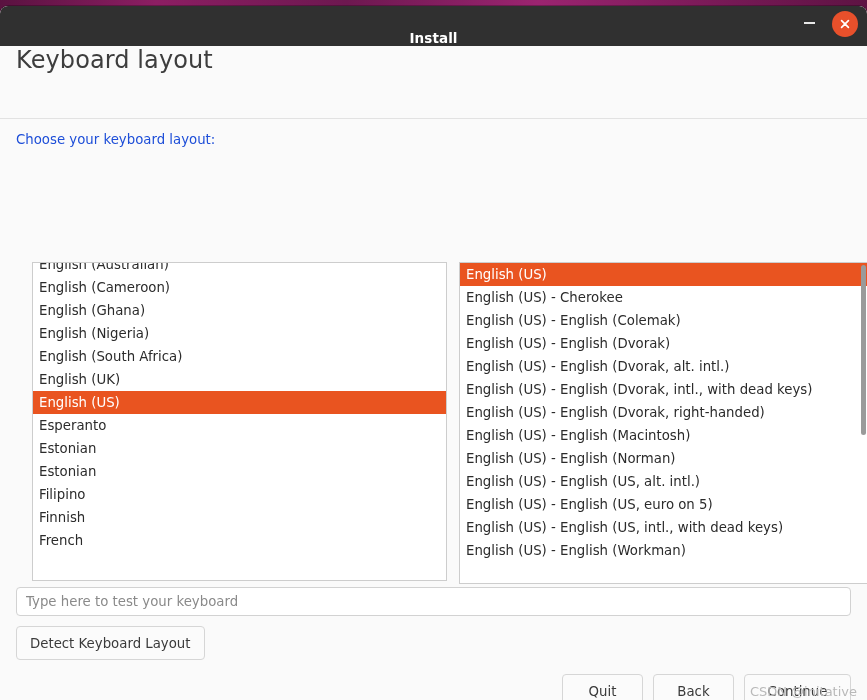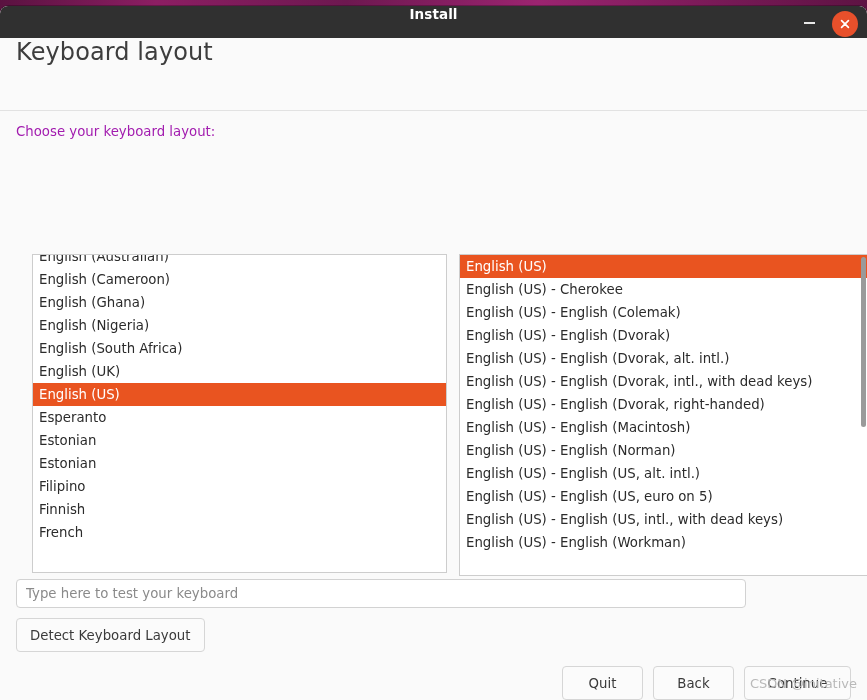--- a/index.html
+++ b/index.html
@@ -30,25 +30,25 @@
     height: 694px;
     background: #fafafa;
     border-radius: 8px 8px 0 0;
     overflow: hidden;
     box-shadow: 0 0 0 1px rgba(0,0,0,.25);
   }
 
   
   #titlebar {
     position: relative;
-    height: 32px;
+    height: 40px;
     background: #303030;
     border-radius: 7px 7px 0 0;
     display: flex;
-    align-items: flex-start;
+    align-items: flex-end;
     justify-content: center;
   }
   #titlebar-title {
     color: #ffffff;
     font-size: 13.5px;
     font-weight: bold;
     letter-spacing: .1px;
   }
   #window-controls {
     position: absolute;
@@ -106,21 +106,21 @@
   #content {
     position: relative;
     height: 585px;
     background: #fafafa;
     padding: 0 16px;
     box-sizing: border-box;
   }
   #choose-label {
     padding-top: 13px;
     font-size: 13.3px;
-    color: #a21caf;
+    color: #1d4ed8;
   }
 
   
   #lists-row {
     position: absolute;
     left: 32px;
     top: 143px;
     display: flex;
     gap: 12px;
   }
@@ -179,21 +179,21 @@
     height: 170px;
     background: #9a9a9a;
     border-radius: 3px;
   }
 
   
   #test-input {
     position: absolute;
     left: 16px;
     top: 468px;
-    width: 730px;
+    width: 835px;
     height: 29px;
     box-sizing: border-box;
     background: #ffffff;
     border: 1px solid #d2d2d2;
     border-radius: 4px;
     font-size: 13.3px;
     font-family: "DejaVu Sans", "Liberation Sans", sans-serif;
     color: #2b2b2b;
     padding: 0 9px;
     outline: none;

